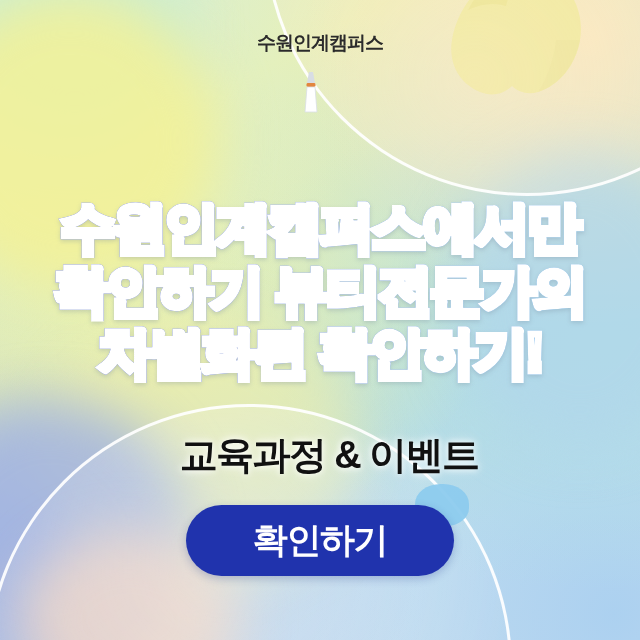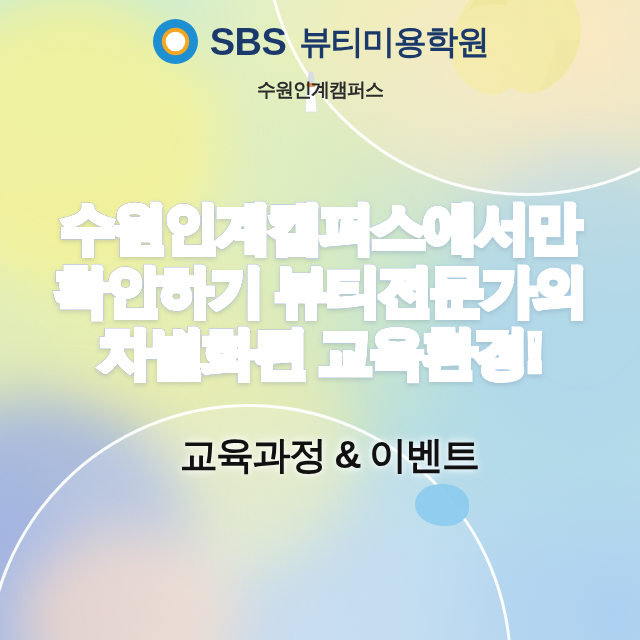--- a/index.html
+++ b/index.html
@@ -249,41 +249,35 @@
     <path d="M96 6 C72 12 50 30 38 54 C50 48 64 46 76 50
              C80 34 86 18 96 6 Z" fill="#e4e179" opacity="0.75"></path>
     <path d="M150 84 C146 108 130 129 108 136 C118 120 124 102 126 84 Z" fill="#e8e58a" opacity="0.6"></path>
   </svg>
 
   <div class="ring ring-top"></div>
   <div class="ring ring-bottom"></div>
   <div class="small-blue-blob"></div>
 
   <div class="header">
-    <div class="logo-row">
-      <svg class="logo-mark" viewBox="0 0 48 48">
-        <circle cx="24" cy="24" r="23" fill="#1e8fd0"></circle>
-        <circle cx="24" cy="24" r="14" fill="#f5a623"></circle>
-        <circle cx="24" cy="24" r="10" fill="#ffffff"></circle>
-      </svg>
-      <span class="logo-sbs">SBS</span>
-      <span class="logo-kr">뷰티미용학원</span>
-    </div>
 
     <svg class="brush" viewBox="0 0 28 46">
       <path d="M13 2 L17 2 L19 13 L11 13 Z" fill="#d8dde4"></path>
       <rect x="10.5" y="13" width="9" height="4" rx="1.4" fill="#e2863f"></rect>
       <path d="M11 17 L19 17 L21 42 L9 42 Z" fill="#ffffff" stroke="#d9dee6" stroke-width="0.8"></path>
     </svg>
 
     <div class="campus">수원인계캠퍼스</div>
   </div>
 
   <div class="headline">
     <div class="line">수원인계캠퍼스에서만</div>
     <div class="line">확인하기 뷰티전문가의</div>
-    <div class="line">차별화된 교육환경!</div>
+    <div class="line">차별화된 확인하기!</div>
   </div>
 
   <div class="subline">교육과정 &amp; 이벤트</div>
 
+  <div class="cta-wrap">
+    <button class="cta-button">확인하기</button>
+  </div>
 
 </div>
 
 </body></html>

